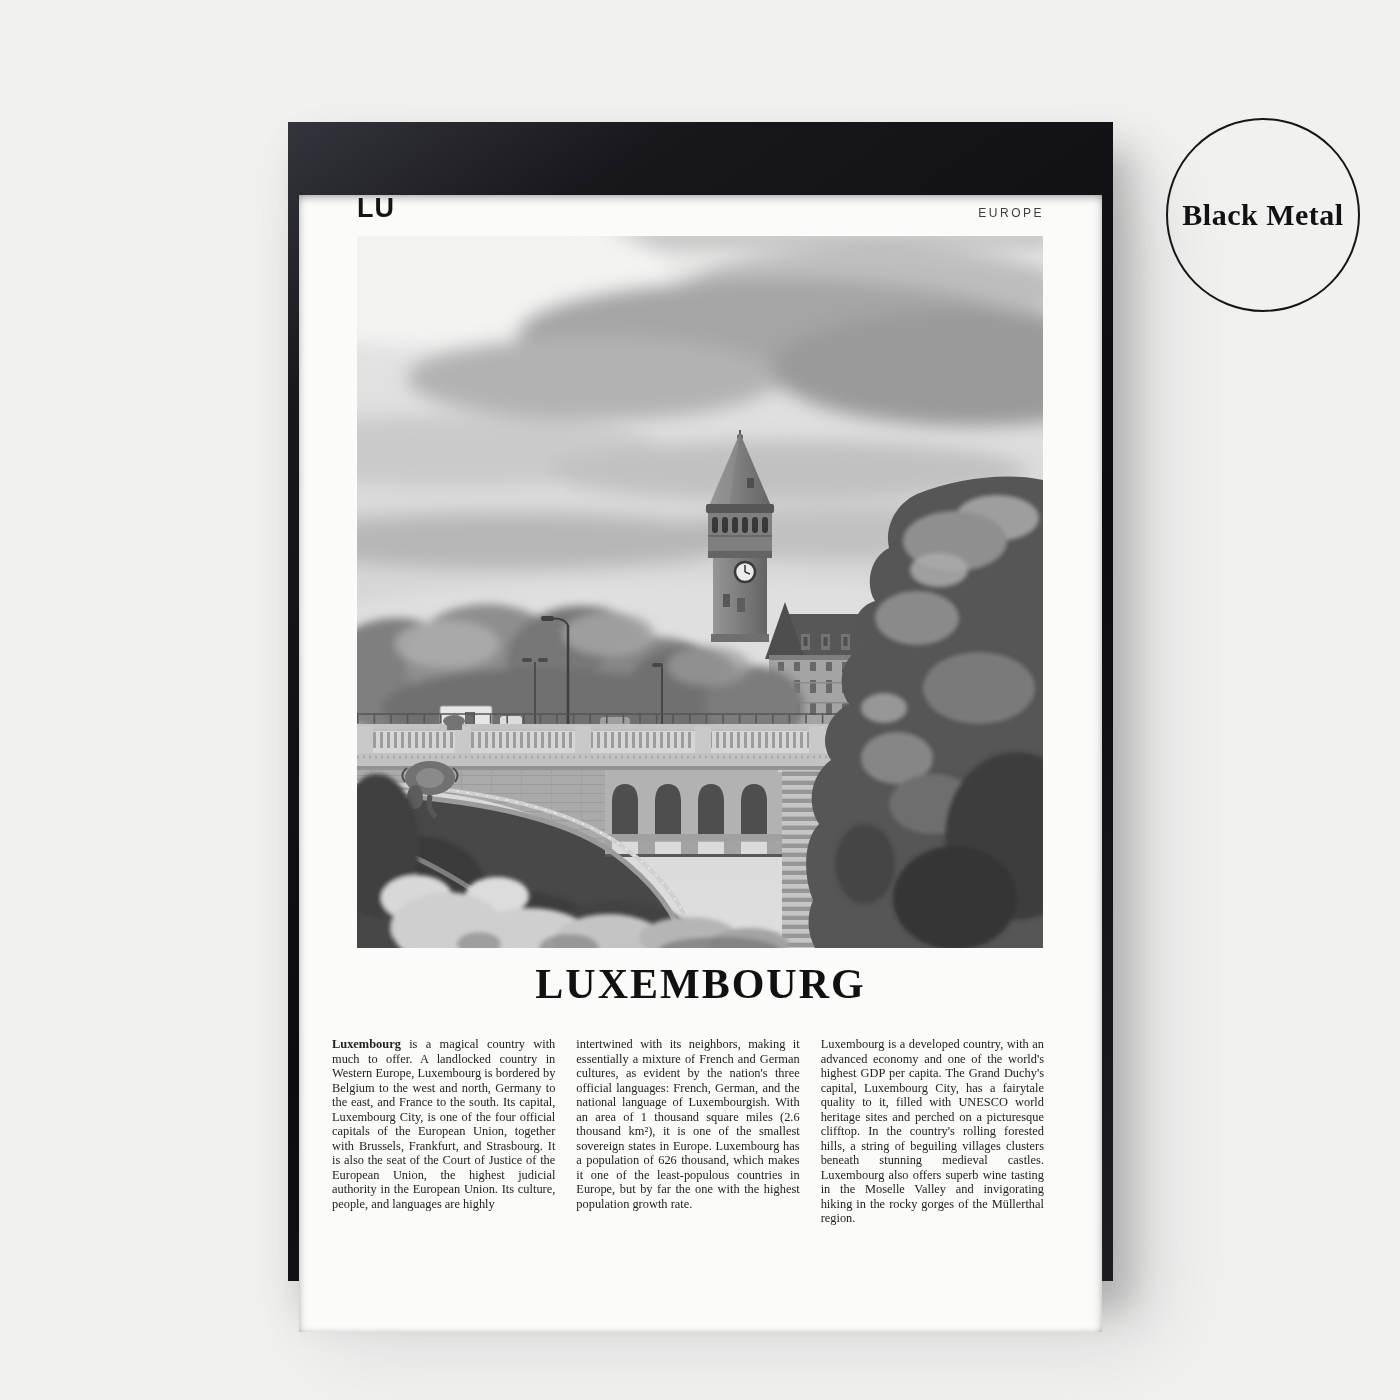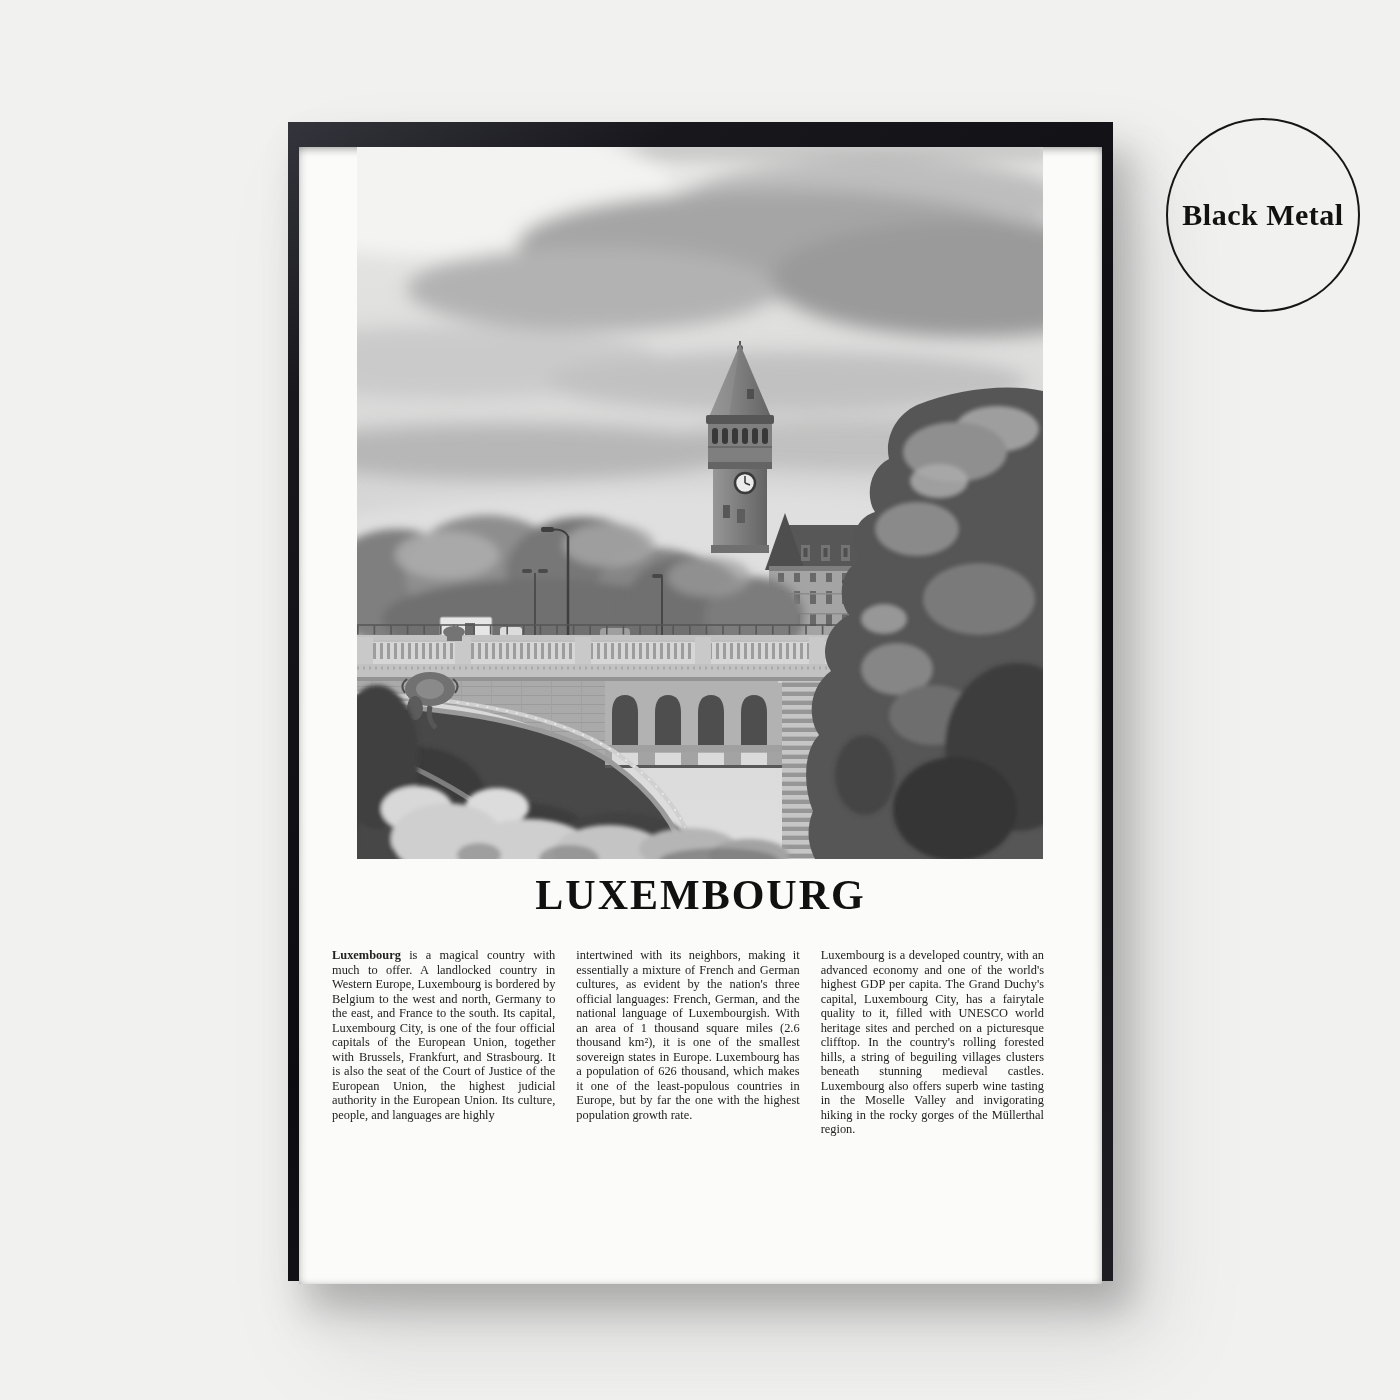--- a/index.html
+++ b/index.html
@@ -49,20 +49,24 @@
   }
 </style>
 </head>
 <body>
 
 <div class="stage">
 
   <div class="frame">
     <div class="poster">
 
+      <div class="p-header">
+        <span class="p-code">LU</span>
+        <span class="p-region">EUROPE</span>
+      </div>
 
       <svg class="p-photo" viewBox="0 0 686 712" preserveAspectRatio="none" xmlns="http://www.w3.org/2000/svg">
         <defs>
           <linearGradient id="skyg" x1="0" y1="0" x2="0" y2="1">
             <stop offset="0" stop-color="#e9e9e8"></stop>
               <stop offset=".55" stop-color="#d4d4d4"></stop>
               <stop offset="1" stop-color="#dedede"></stop>
           </linearGradient>
           <linearGradient id="tg" x1="0" y1="0" x2="1" y2="0">
             <stop offset="0" stop-color="#969696"></stop>

